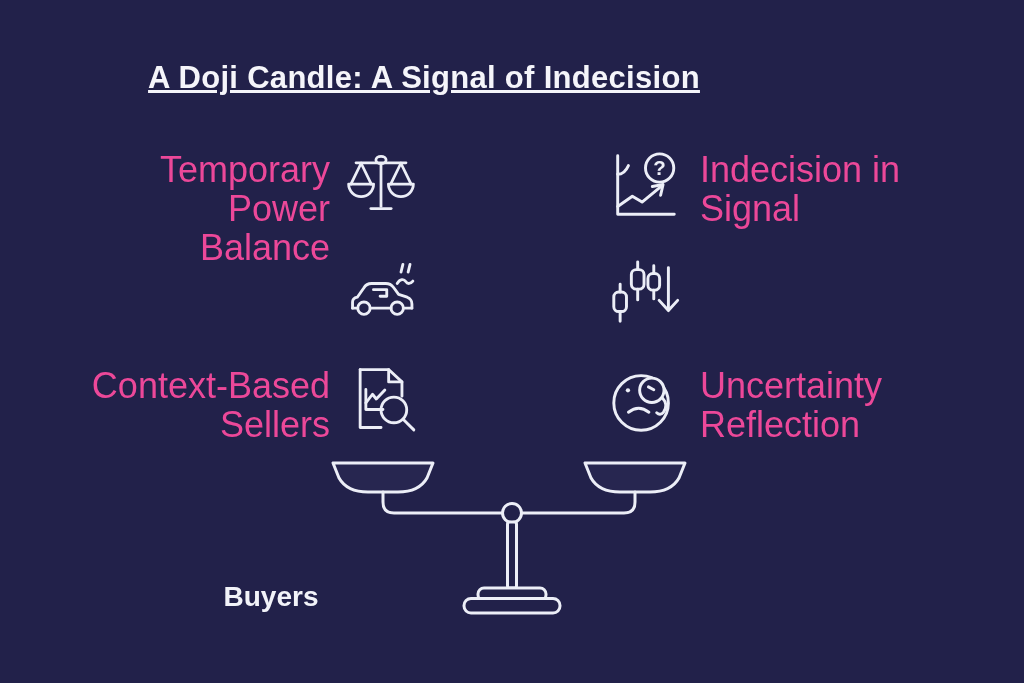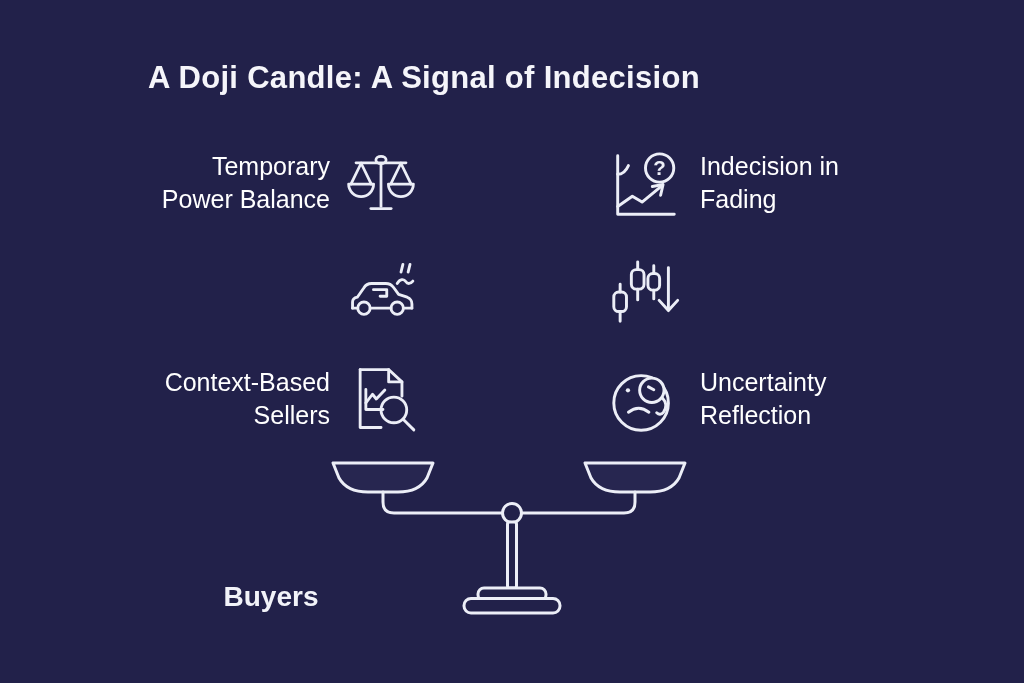--- a/index.html
+++ b/index.html
@@ -13,26 +13,26 @@
     font-family:"Liberation Sans", sans-serif;
     color:var(--ink);
     overflow:hidden;
     position:relative;
   }
   .canvas{position:absolute;inset:0;}
   .title{
     position:absolute;left:0;top:60px;width:848px;
     text-align:center;
     font-size:31px;font-weight:700;letter-spacing:.3px;
-    color:#f5f5fa;margin:0;
+    color:#f5f5fa;margin:0;text-decoration:underline;
   }
   .feature-label{
     position:absolute;
-    font-size:25px;line-height:33px;font-weight:400;
-    color:#ffffff;
+    font-size:36px;line-height:39px;font-weight:400;
+    color:#ec4899;
     white-space:pre-line;
   }
   .feature-label.left{width:240px;left:90px;text-align:right;}
   .feature-label.right{width:260px;left:700px;text-align:left;}
   .icon-box{position:absolute;}
   .icon-box svg{display:block;}
   .scale-wrap{position:absolute;left:297px;top:440px;width:430px;height:185px;}
   .pan-label{
     position:absolute;top:541px;width:170px;
     text-align:center;
@@ -98,21 +98,21 @@
     <svg width="78" height="78" viewBox="0 0 80 80">
       <path d="M12 8 V68 H70"></path>
       <path d="M12 27 Q19 27 23 18"></path>
       <path d="M12 60 L27 49.5 L37 55.5 L57.5 38.5"></path>
       <path d="M47.5 39.5 L58.5 37.5 L56 48.5"></path>
       <circle cx="55" cy="20.5" r="14.5"></circle>
       <text x="55" y="28" text-anchor="middle" font-size="21" font-weight="600">?</text>
     </svg>
   </div>
   <div class="feature-label right" style="top:150px">Indecision in
-Fading</div>
+Signal</div>
 
   <div class="icon-box" style="left:606px;top:256px">
     <svg width="78" height="78" viewBox="0 0 80 80">
       <rect x="8" y="37" width="13" height="20" rx="5"></rect>
       <path d="M14.5 29 V37 M14.5 57 V67"></path>
       <rect x="26" y="14" width="13" height="20" rx="5"></rect>
       <path d="M32.5 6 V14 M32.5 34 V45"></path>
       <rect x="43" y="18" width="12" height="17" rx="5"></rect>
       <path d="M49 10 V18 M49 35 V44"></path>
       <path d="M64 12 V55"></path>

